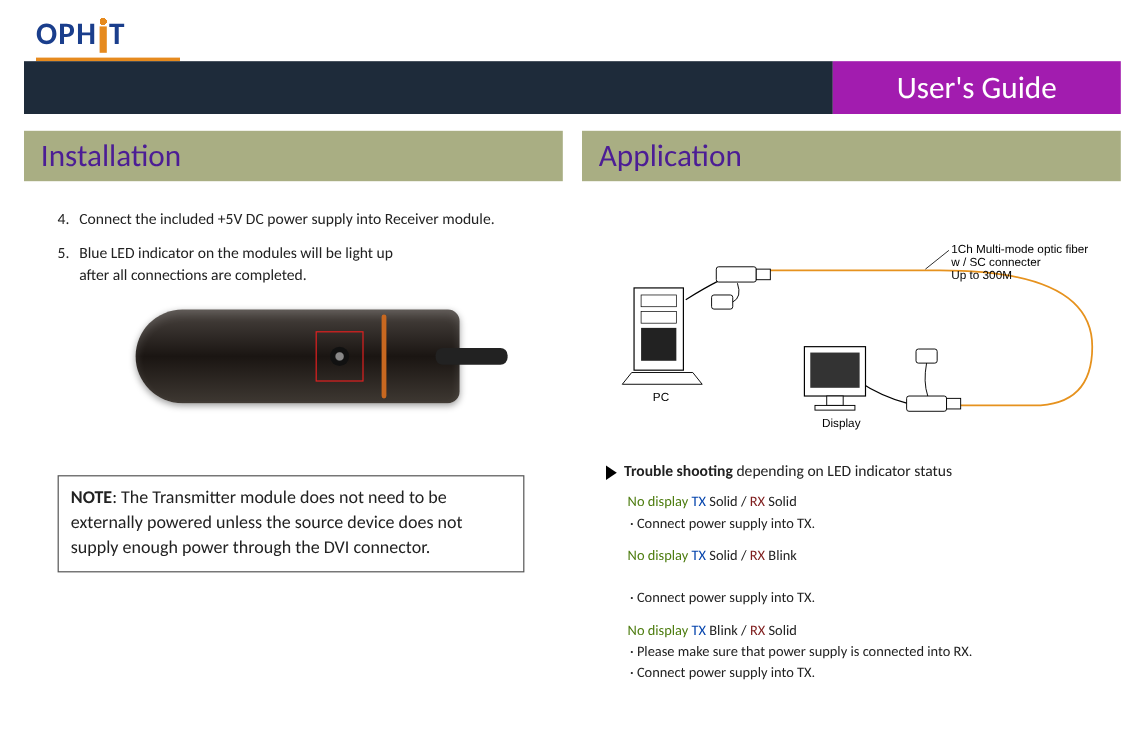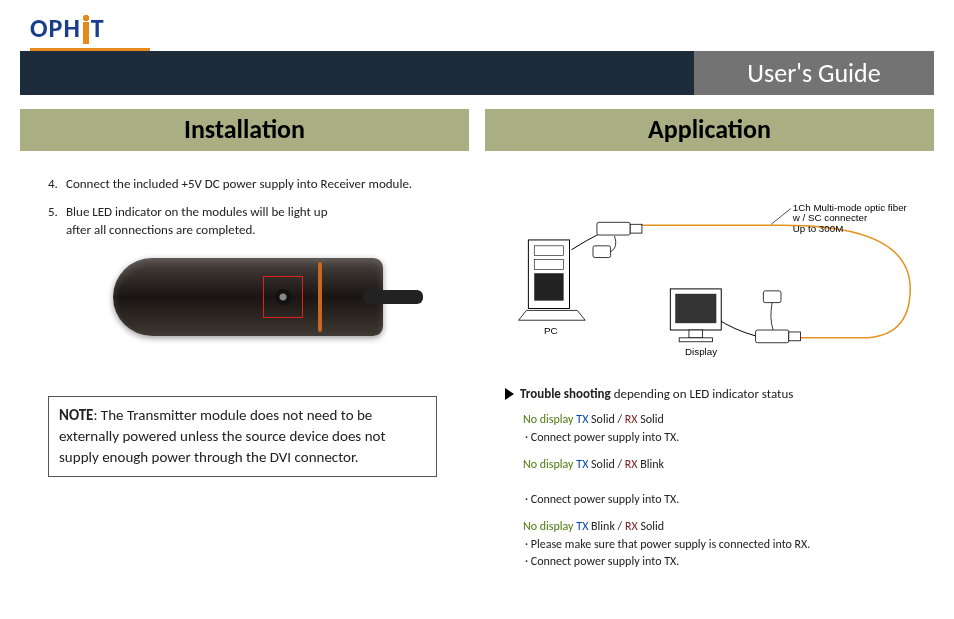--- a/index.html
+++ b/index.html
@@ -58,21 +58,21 @@
     display: flex;
     height: 44px;
     margin-bottom: 14px;
   }
   .title-bar .dark {
     flex: 1;
     background: #1e2b3a;
   }
   .title-bar .gold {
     width: 240px;
-    background: #737373;
+    background: #a21caf;
     color: #fff;
     font-size: 26px;
     font-weight: 400;
     display: flex;
     align-items: center;
     justify-content: center;
     font-family: 'Century Gothic', Calibri, sans-serif;
   }
   .columns {
     display: flex;
@@ -81,26 +81,25 @@
   }
   .col {
     flex: 1;
     display: flex;
     flex-direction: column;
   }
   .col.left { padding-right: 8px; }
   .col.right { padding-left: 8px; gap: 32px; }
   .section-header {
     background: #a9ae83;
-    color: #000000;
+    color: #4c1d95;
     font-size: 26px;
     font-family: 'Century Gothic', Calibri, sans-serif;
     padding: 4px 14px 6px 14px;
-    font-weight: 700;
-    text-align: center;
+    font-weight: 400;
   }
   .content {
     padding: 24px 22px 10px 28px;
     font-size: 13px;
     color: #222;
     line-height: 1.4;
   }
   .step {
     margin-bottom: 10px;
     display: flex;

